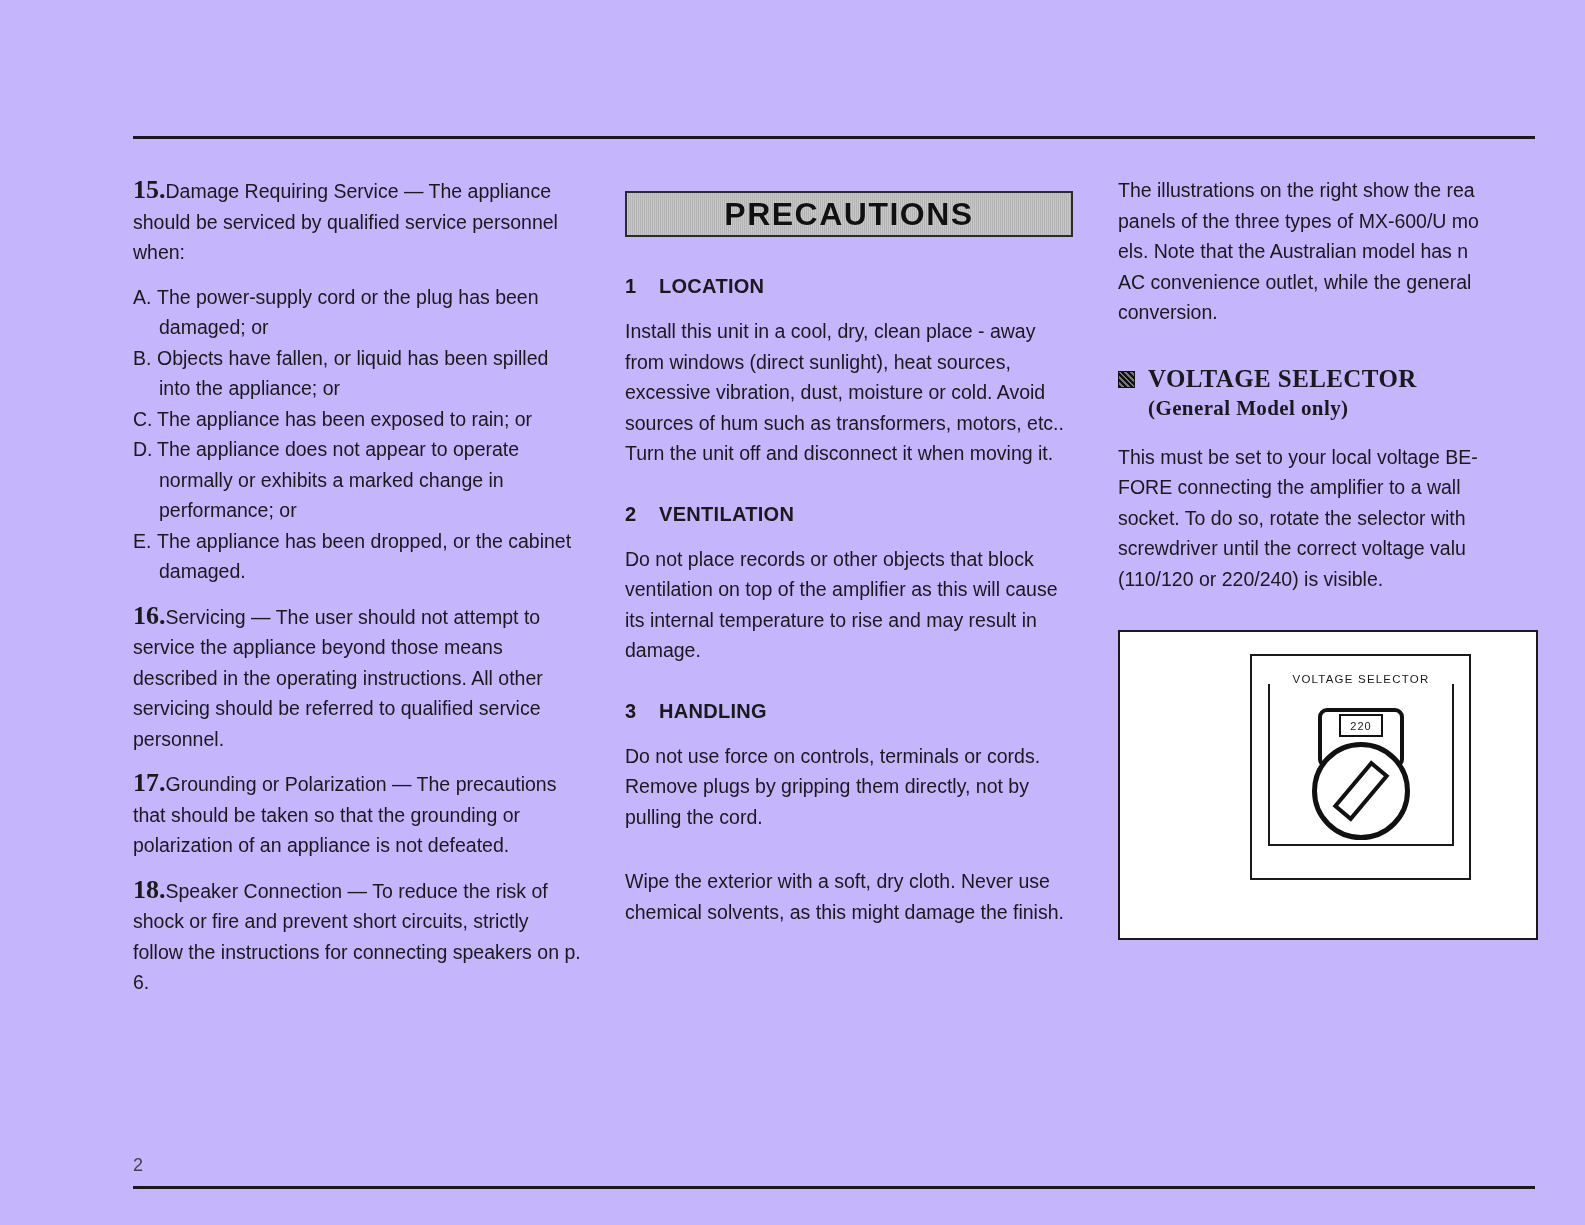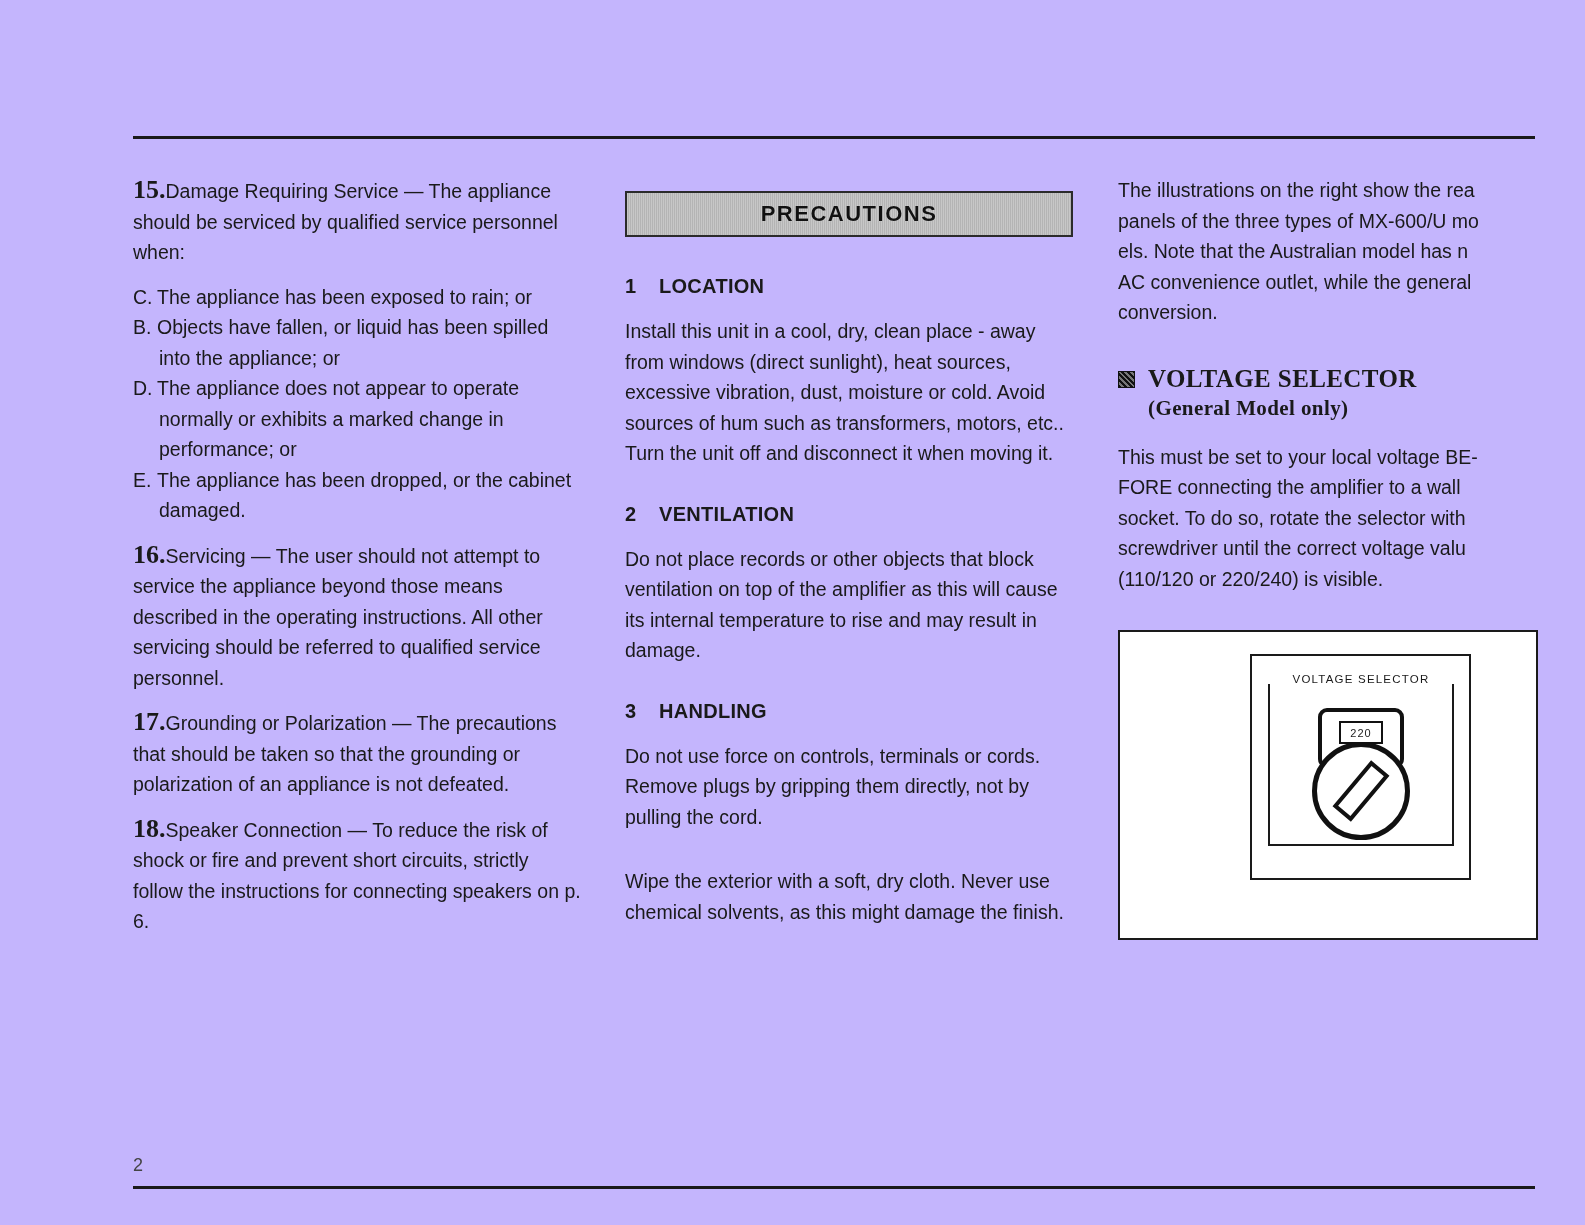--- a/index.html
+++ b/index.html
@@ -87,21 +87,21 @@
     border: 2px solid #2b2b2b;
     background:
       repeating-linear-gradient(90deg, #c7c7c7 0px, #c7c7c7 1px, #b4b4b4 1px, #b4b4b4 2px),
       #bcbcbc;
     display: flex;
     align-items: center;
     justify-content: center;
     margin: 16px 0 38px 0;
   }
   .precautions-banner span {
-    font-size: 22px;
+    font-size: 32px;
     font-weight: bold;
     letter-spacing: 1.5px;
     color: #111;
     text-shadow: 0 0 1px rgba(255,255,255,0.8);
   }
   .mid-head {
     font-size: 20px;
     font-weight: bold;
     margin: 0 0 18px 0;
     letter-spacing: 0.3px;
@@ -196,21 +196,21 @@
     width: 78px;
     height: 52px;
     border: 4px solid #111;
     border-radius: 9px;
     background: #fff;
   }
   .vs-tab .win {
     position: absolute;
     left: 50%;
     transform: translateX(-50%);
-    top: 9px;
+    top: 2px;
     width: 40px;
     height: 19px;
     border: 2px solid #111;
     display: flex;
     align-items: center;
     justify-content: center;
     font-size: 11px;
     letter-spacing: 1px;
   }
   .vs-knob {
@@ -252,22 +252,23 @@
 
   <div class="columns">
 
     <div class="col col-left">
 
       <p class="num-para">
         <span class="num">15.</span><span>Damage Requiring Service — The appliance should be serviced by qualified service personnel when:</span>
       </p>
 
       <ul class="lettered">
+        <li><span class="ltr">A.</span><span>The power-supply cord or the plug has been damaged; or</span></li>
+        <li><span class="ltr">B.</span><span>Objects have fallen, or liquid has been spilled into the appliance; or</span></li>
         <li><span class="ltr">C.</span><span>The appliance has been exposed to rain; or</span></li>
-        <li><span class="ltr">B.</span><span>Objects have fallen, or liquid has been spilled into the appliance; or</span></li>
         <li><span class="ltr">D.</span><span>The appliance does not appear to operate normally or exhibits a marked change in performance; or</span></li>
         <li><span class="ltr">E.</span><span>The appliance has been dropped, or the cabinet damaged.</span></li>
       </ul>
 
       <p class="num-para">
         <span class="num">16.</span><span>Servicing — The user should not attempt to service the appliance beyond those means described in the operating instructions. All other servicing should be referred to qualified service personnel.</span>
       </p>
 
       <p class="num-para">
         <span class="num">17.</span><span>Grounding or Polarization — The precautions that should be taken so that the grounding or polarization of an appliance is not defeated.</span>

